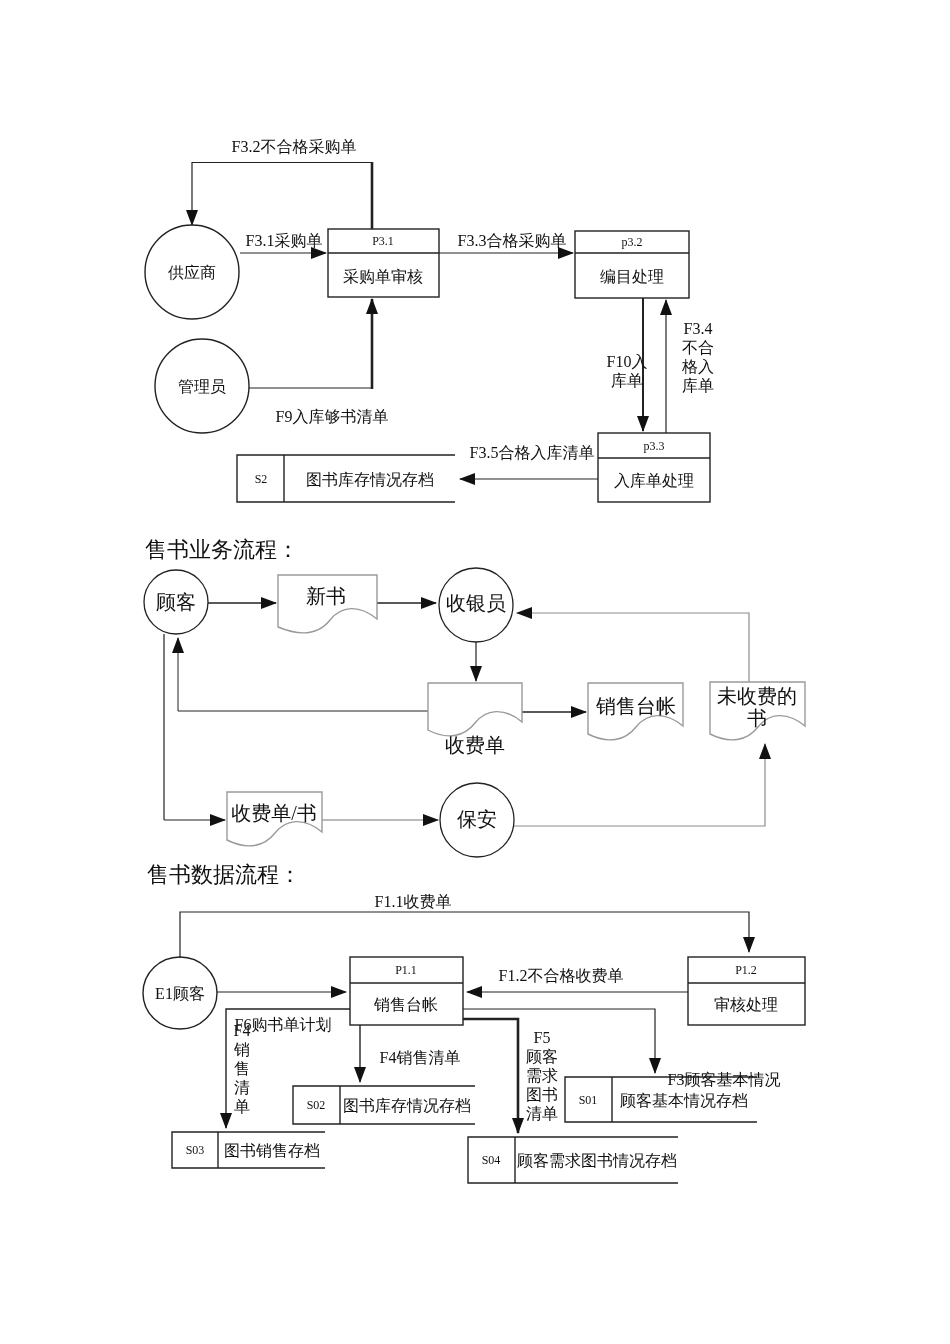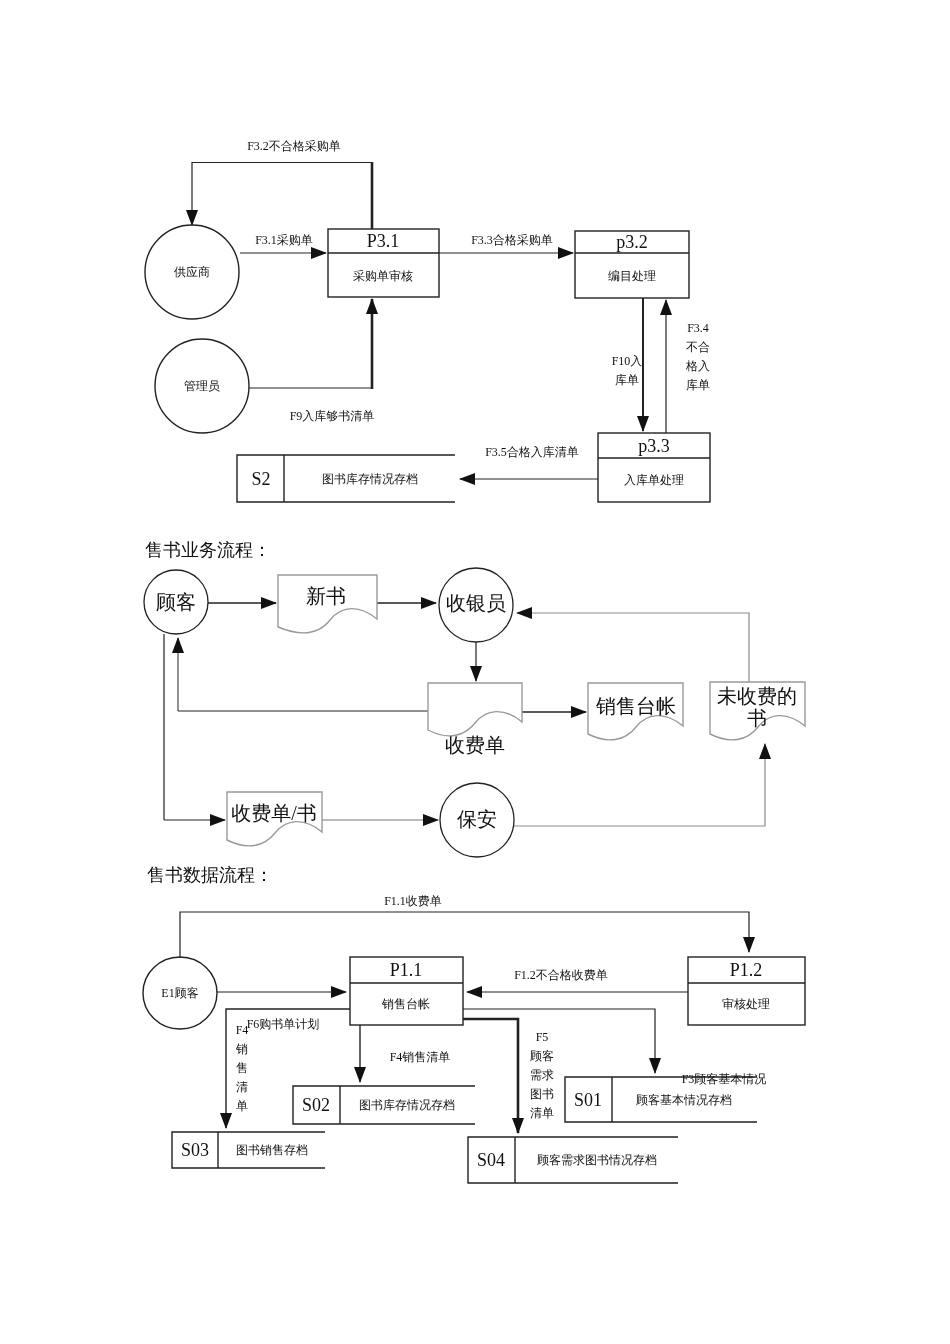--- a/index.html
+++ b/index.html
@@ -1,24 +1,24 @@
 <!DOCTYPE html>
 <html><head>
 <meta charset="utf-8">
 <style>
   html,body{margin:0;padding:0;background:#fff;}
   #page{position:relative;width:950px;height:1344px;background:#fff;overflow:hidden;
         font-family:"Liberation Serif","DejaVu Serif",serif;color:#111;}
   #wires{position:absolute;left:0;top:0;width:950px;height:1344px;}
   .lbl{position:absolute;transform:translate(-50%,-50%);white-space:pre-line;
-       font-size:12px;line-height:19px;text-align:center;color:#111;}
+       font-size:16px;line-height:19px;text-align:center;color:#111;}
   .lbl-left{position:absolute;transform:translate(0,-50%);white-space:nowrap;
-       font-size:18px;color:#111;}
+       font-size:22px;color:#111;}
   .big{font-size:20px;line-height:23px;}
-  .boxid{font-size:18px;}
+  .boxid{font-size:12px;}
 </style>
 </head>
 <body>
 
 <div id="page">
 
 <svg id="wires" viewBox="0 0 950 1344" xmlns="http://www.w3.org/2000/svg">
   <defs>
     <marker id="ah" markerUnits="userSpaceOnUse" markerWidth="16" markerHeight="12" refX="15" refY="6" orient="auto">
       <path d="M0,0 L16,6 L0,12 Z" fill="#111"></path>

